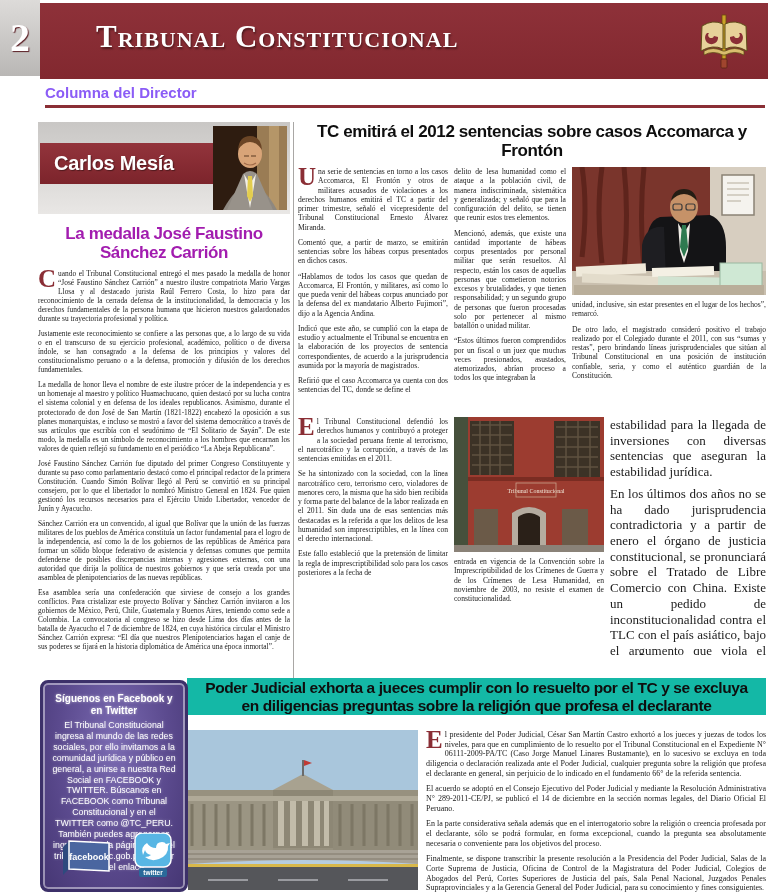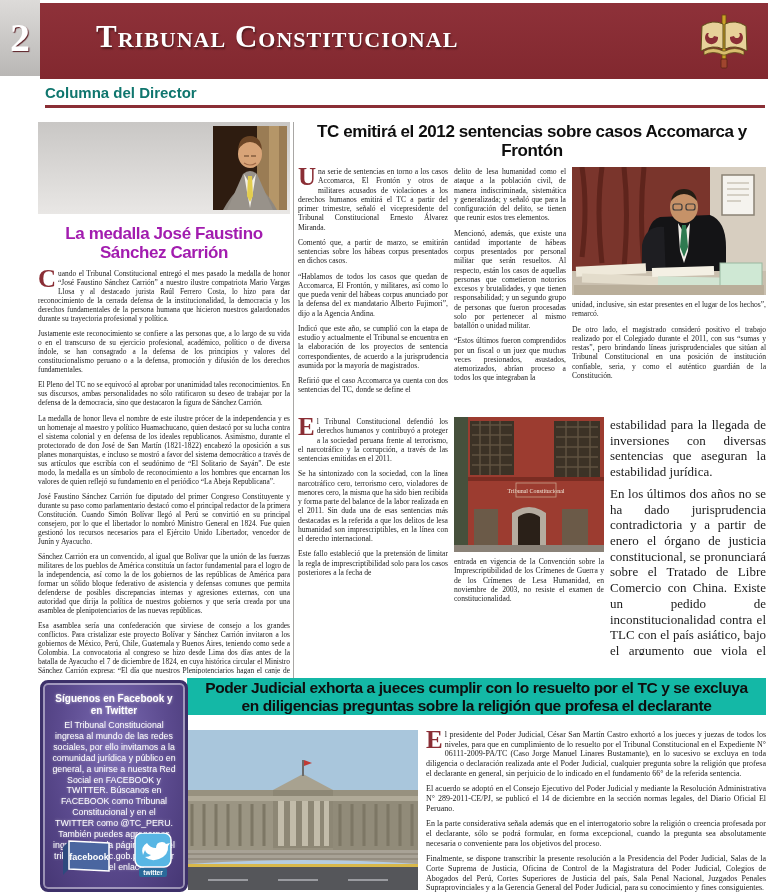--- a/index.html
+++ b/index.html
@@ -12,21 +12,21 @@
     background:linear-gradient(180deg,#dddbd9,#b9b7b5);}
   .page-num{font-family:"Liberation Serif",serif;font-weight:bold;font-size:40px;
     color:#ffffff;text-align:center;line-height:76px;text-shadow:1px 1px 1px #5a1e24;}
   .masthead{position:absolute;left:40px;top:3px;width:728px;height:76px;
     background:linear-gradient(180deg,#8e3139,#82282f);}
   .masthead-title{position:absolute;left:56px;top:16px;color:#fff;
     font-family:"Liberation Serif",serif;font-weight:bold;font-size:31px;
     font-variant:small-caps;letter-spacing:1px;text-shadow:1px 2px 2px rgba(0,0,0,.45);}
   .logo{position:absolute;right:18px;top:10px;}
   .section-label{position:absolute;left:45px;top:84px;
-    font-family:"Liberation Sans",sans-serif;font-weight:bold;font-size:15px;color:#0f766e;}
+    font-family:"Liberation Sans",sans-serif;font-weight:bold;font-size:15px;color:#8b5cf6;}
   .section-rule{position:absolute;left:45px;top:105px;width:720px;height:3px;background:#8a2e35;}
   
   .jp{margin:0 0 6px 0;text-align:justify;}
   .dropcap{float:left;font-family:"Liberation Serif",serif;color:#8a2e35;
     font-size:25px;line-height:20px;font-weight:bold;padding-right:2px;}
   h1.arth{margin:0;font-family:"Liberation Sans",sans-serif;font-weight:700;
     color:#0e0e0e;text-align:center;letter-spacing:-0.4px;line-height:1.12;}
   
   .left-col{position:absolute;left:38px;top:122px;width:252px;height:552px;overflow:hidden;}
   .author-block{position:relative;width:252px;height:92px;
@@ -95,41 +95,41 @@
       <path d="M43,20 a6.5,6.5 0 1 1 -11,4 l4,-1 a3,3 0 1 0 5,-3 Z" fill="#8a2e35"></path>
       <path d="M6,38 Q15,33 25,38 L27,38 Q37,33 46,38 L46,42 Q37,37 27,42 L25,42 Q15,37 6,42 Z" fill="#d9bd6e" stroke="#5f4c18" stroke-width="0.8"></path>
     </svg>
   </div>
 </div>
 <div class="section-label">Columna del Director</div>
 <div class="section-rule"></div>
 
 <div class="left-col">
   <div class="author-block">
+    <div class="author-banner">Carlos Mesía</div>
     <div class="portrait">
       <svg width="74" height="84" viewBox="0 0 74 84">
         <rect width="74" height="84" fill="#2e1c10"></rect>
         <rect x="44" y="0" width="30" height="84" fill="#9a7c54"></rect>
         <rect x="56" y="0" width="10" height="84" fill="#b59668"></rect>
         <path d="M10,84 Q37,34 64,84 Z" fill="#8e8880"></path>
         <path d="M14,84 L30,48 Q37,42 44,48 L60,84 Z" fill="#98928a"></path>
         <path d="M31,48 L37,58 L43,48 L40,66 L37,82 L34,66 Z" fill="#f2efe8"></path>
         <path d="M35,50 L39,50 L40,70 L37,76 L34,70 Z" fill="#e3cd4e"></path>
         <ellipse cx="37" cy="28" rx="12" ry="14" fill="#d8a478"></ellipse>
         <path d="M25,24 Q26,10 37,10 Q48,10 49,24 Q44,16 37,16 Q30,16 25,24 Z" fill="#6b4526"></path>
         <path d="M31,30 h5 M38,30 h5" stroke="#5a3a22" stroke-width="1.2" fill="none"></path>
         <path d="M31,37 q6,4 12,0" stroke="#a06a48" stroke-width="1.2" fill="none"></path>
       </svg>
     </div>
   </div>
   <div class="dc-title">La medalla José Faustino Sánchez Carrión</div>
   <div class="dc-body">
     <p class="jp"><span class="dropcap">C</span><span>uando el Tribunal Constitucional entregó el mes pasado la medalla de honor “José Faustino Sánchez Carrión” a nuestro ilustre compatriota Mario Vargas Llosa y al destacado jurista Raúl Ferrero Costa, lo hizo para dar reconocimiento de la cerrada defensa de la institucionalidad, la democracia y los derechos fundamentales de la persona humana que hicieron nuestros galardonados durante su trayectoria profesional y política.</span></p>
     <p class="jp">Justamente este reconocimiento se confiere a las personas que, a lo largo de su vida o en el transcurso de su ejercicio profesional, académico, político o de diversa índole, se han consagrado a la defensa de los principios y valores del constitucionalismo peruano o a la defensa, promoción y difusión de los derechos fundamentales.</p>
-    <p class="jp">El Pleno del TC no se equivocó al aprobar por unanimidad tales reconocimientos. En sus discursos, ambas personalidades no sólo ratificaron su deseo de trabajar por la defensa de la democracia, sino que destacaron la figura de Sánchez Carrión.</p>
     <p class="jp">La medalla de honor lleva el nombre de este ilustre prócer de la independencia y es un homenaje al maestro y político Huamachucano, quien destacó por su lucha contra el sistema colonial y en defensa de los ideales republicanos. Asimismo, durante el protectorado de don José de San Martín (1821-1822) encabezó la oposición a sus planes monarquistas, e incluso se mostró a favor del sistema democrático a través de sus artículos que escribía con el seudónimo de “El Solitario de Sayán”. De este modo, la medalla es un símbolo de reconocimiento a los hombres que encarnan los valores de quien reflejó su fundamento en el periódico “La Abeja Republicana”.</p>
     <p class="jp">José Faustino Sánchez Carrión fue diputado del primer Congreso Constituyente y durante su paso como parlamentario destacó como el principal redactor de la primera Constitución. Cuando Simón Bolívar llegó al Perú se convirtió en su principal consejero, por lo que el libertador lo nombró Ministro General en 1824. Fue quien gestionó los recursos necesarios para el Ejército Unido Libertador, vencedor de Junín y Ayacucho.</p>
     <p class="jp">Sánchez Carrión era un convencido, al igual que Bolívar que la unión de las fuerzas militares de los pueblos de América constituía un factor fundamental para el logro de la independencia, así como la de los gobiernos de las repúblicas de América para formar un sólido bloque federativo de asistencia y defensas comunes que permita defenderse de posibles discrepancias internas y agresiones externas, con una autoridad que dirija la política de nuestros gobiernos y que sería creada por una asamblea de plenipotenciarios de las nuevas repúblicas.</p>
     <p class="jp">Esa asamblea sería una confederación que sirviese de consejo a los grandes conflictos. Para cristalizar este proyecto Bolívar y Sánchez Carrión invitaron a los gobiernos de México, Perú, Chile, Guatemala y Buenos Aires, teniendo como sede a Colombia. La convocatoria al congreso se hizo desde Lima dos días antes de la batalla de Ayacucho el 7 de diciembre de 1824, en cuya histórica circular el Ministro Sánchez Carrión expresa: “El día que nuestros Plenipotenciarios hagan el canje de sus poderes se fijará en la historia diplomática de América una época inmortal”.</p>
   </div>
 </div>
 
 <div class="vdiv"></div>
 
 <div class="art1">

